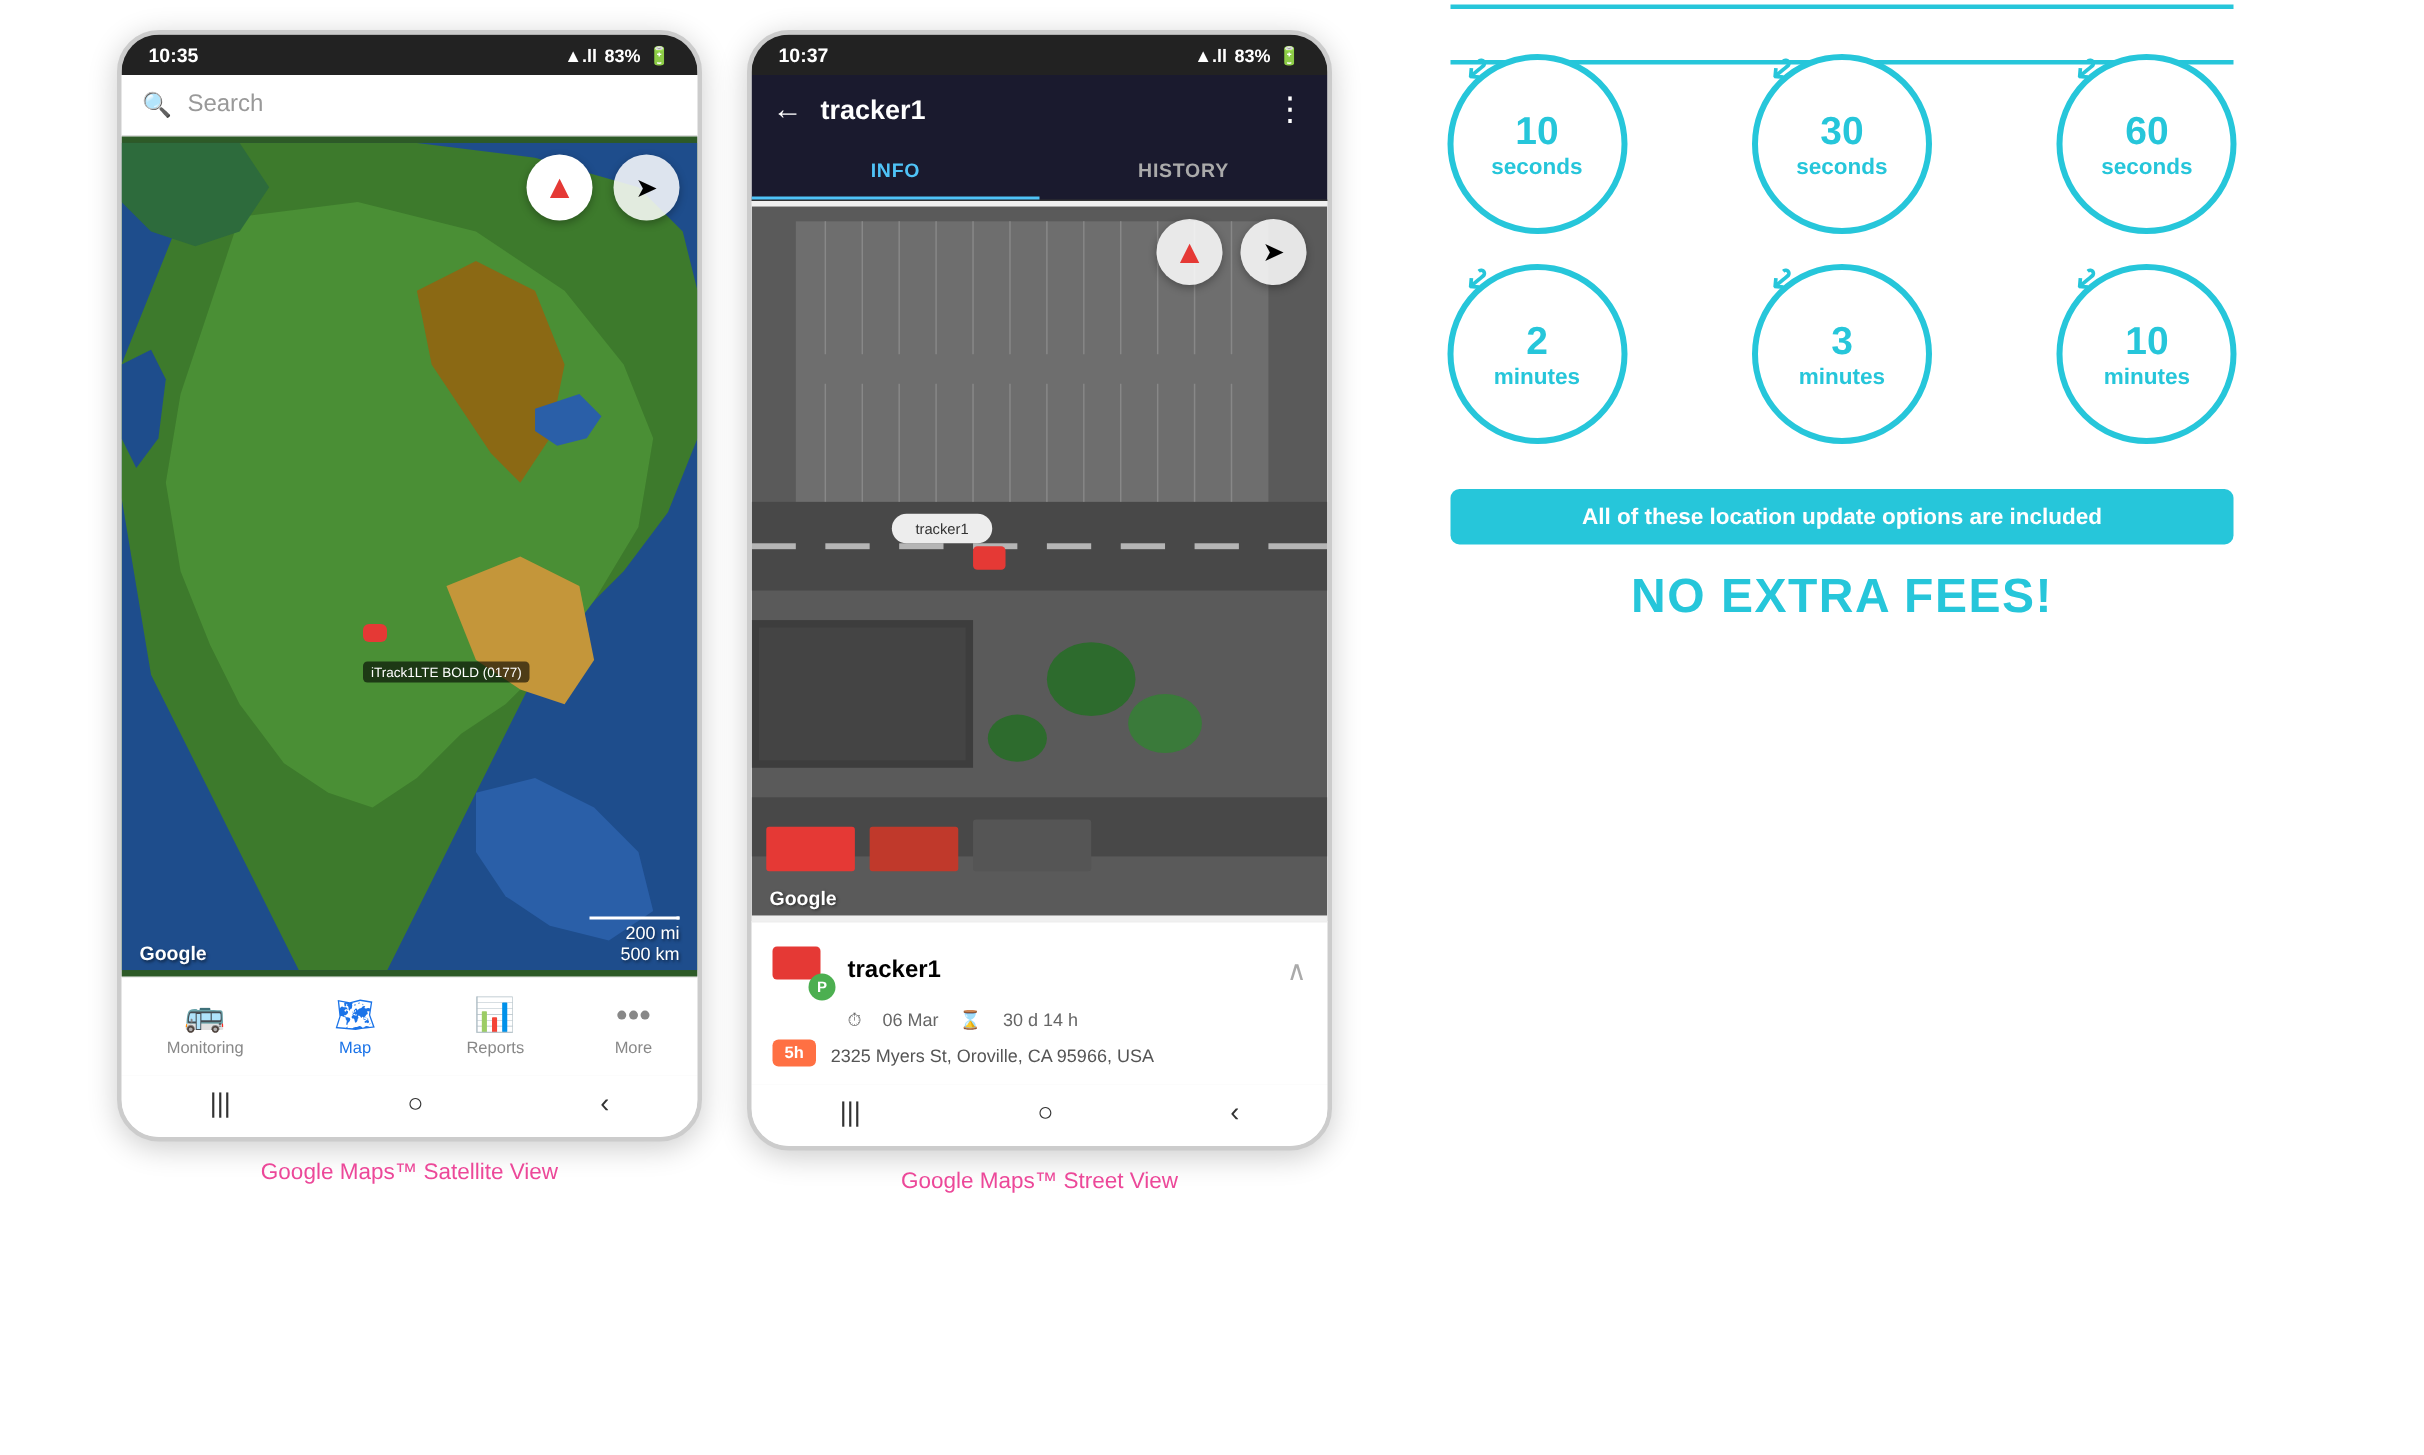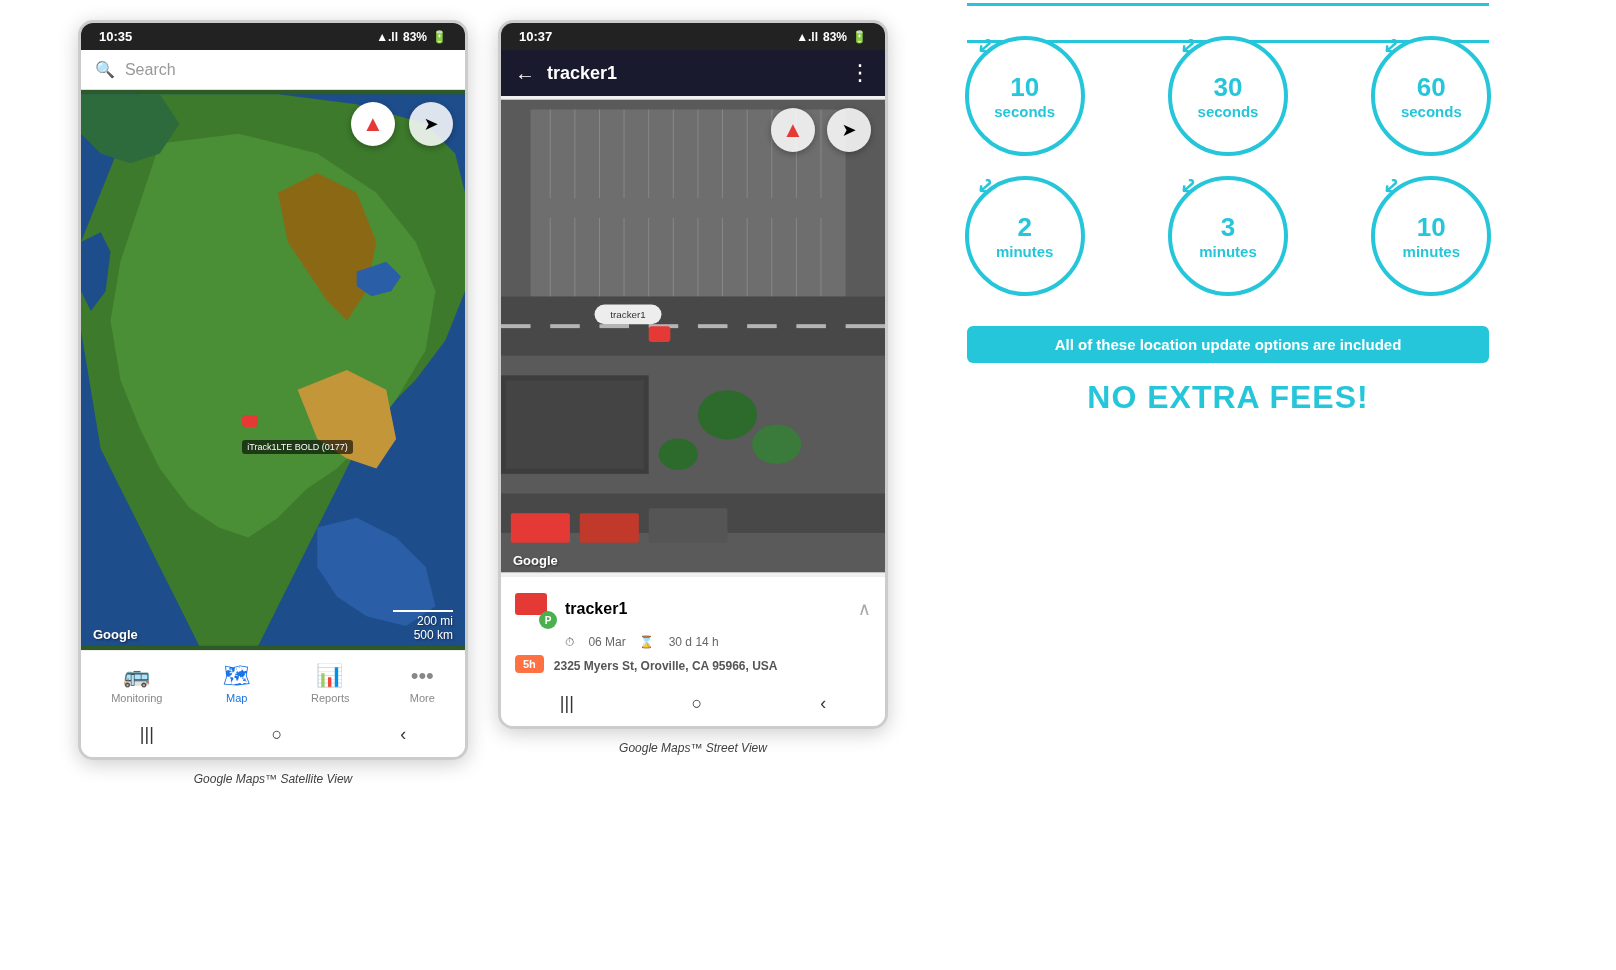--- a/index.html
+++ b/index.html
@@ -11,21 +11,21 @@
       display: flex;
       align-items: flex-start;
       justify-content: center;
       padding: 20px;
       gap: 30px;
     }
 
     .phone {
       width: 390px;
       background: #f0f0f0;
-      border-radius: 15px;
+      border-radius: 28px;
       border: 3px solid #ccc;
       overflow: hidden;
       box-shadow: 0 4px 20px rgba(0,0,0,0.2);
     }
 
     .phone-status-bar {
       background: #222;
       color: #fff;
       display: flex;
       justify-content: space-between;
@@ -341,24 +341,23 @@
     .tracker-address {
       padding-left: 50px;
       font-size: 12px;
       color: #555;
       margin-top: 3px;
     }
 
     
     .phone-caption {
       text-align: center;
-      font-size: 12px;
-      color: #404040;
+      font-size: 15px;
+      color: #ec4899;
       margin-top: 12px;
-      font-style: italic;
     }
 
     
     .info-panel {
       flex: 1;
       max-width: 620px;
       padding: 20px;
       display: flex;
       flex-direction: column;
       align-items: center;
@@ -554,20 +553,24 @@
         <span>🔋</span>
       </div>
     </div>
 
     <div class="phone2-header">
       <span style="font-size:20px;cursor:pointer;">←</span>
       <span class="phone2-header-title">tracker1</span>
       <span style="font-size:22px;cursor:pointer;">⋮</span>
     </div>
 
+    <div class="phone2-tabs">
+      <div class="phone2-tab active">INFO</div>
+      <div class="phone2-tab">HISTORY</div>
+    </div>
 
     <div class="aerial-map">
       <svg class="aerial-svg" viewBox="0 0 390 480" xmlns="http://www.w3.org/2000/svg">
 
         <rect width="390" height="480" fill="#5a5a5a"></rect>
 
         <rect x="30" y="10" width="320" height="190" fill="#6e6e6e"></rect>
 
         <g stroke="#888" stroke-width="1" fill="none">
           <line x1="50" y1="10" x2="50" y2="100"></line>
@@ -648,21 +651,21 @@
         <span style="font-size:18px;color:#aaa;">∧</span>
       </div>
       <div class="tracker-meta">
         <span>⏱</span>
         <span>06 Mar</span>
         <span>⌛</span>
         <span>30 d 14 h</span>
       </div>
       <div style="display:flex;align-items:center;gap:10px;margin-top:6px;padding-left:0;">
         <span class="tracker-time-badge">5h</span>
-        <span class="tracker-address" style="padding-left:0;font-weight:bold;">2325 Myers St, Oroville, CA 95966, USA</span>
+        <span class="tracker-address" style="padding-left:0;">2325 Myers St, Oroville, CA 95966, USA</span>
       </div>
     </div>
 
     <div class="phone-gesture-bar">
       <span class="gesture-btn">|||</span>
       <span class="gesture-btn">○</span>
       <span class="gesture-btn">‹</span>
     </div>
   </div>
   <div class="phone-caption">Google Maps™ Street View</div>

